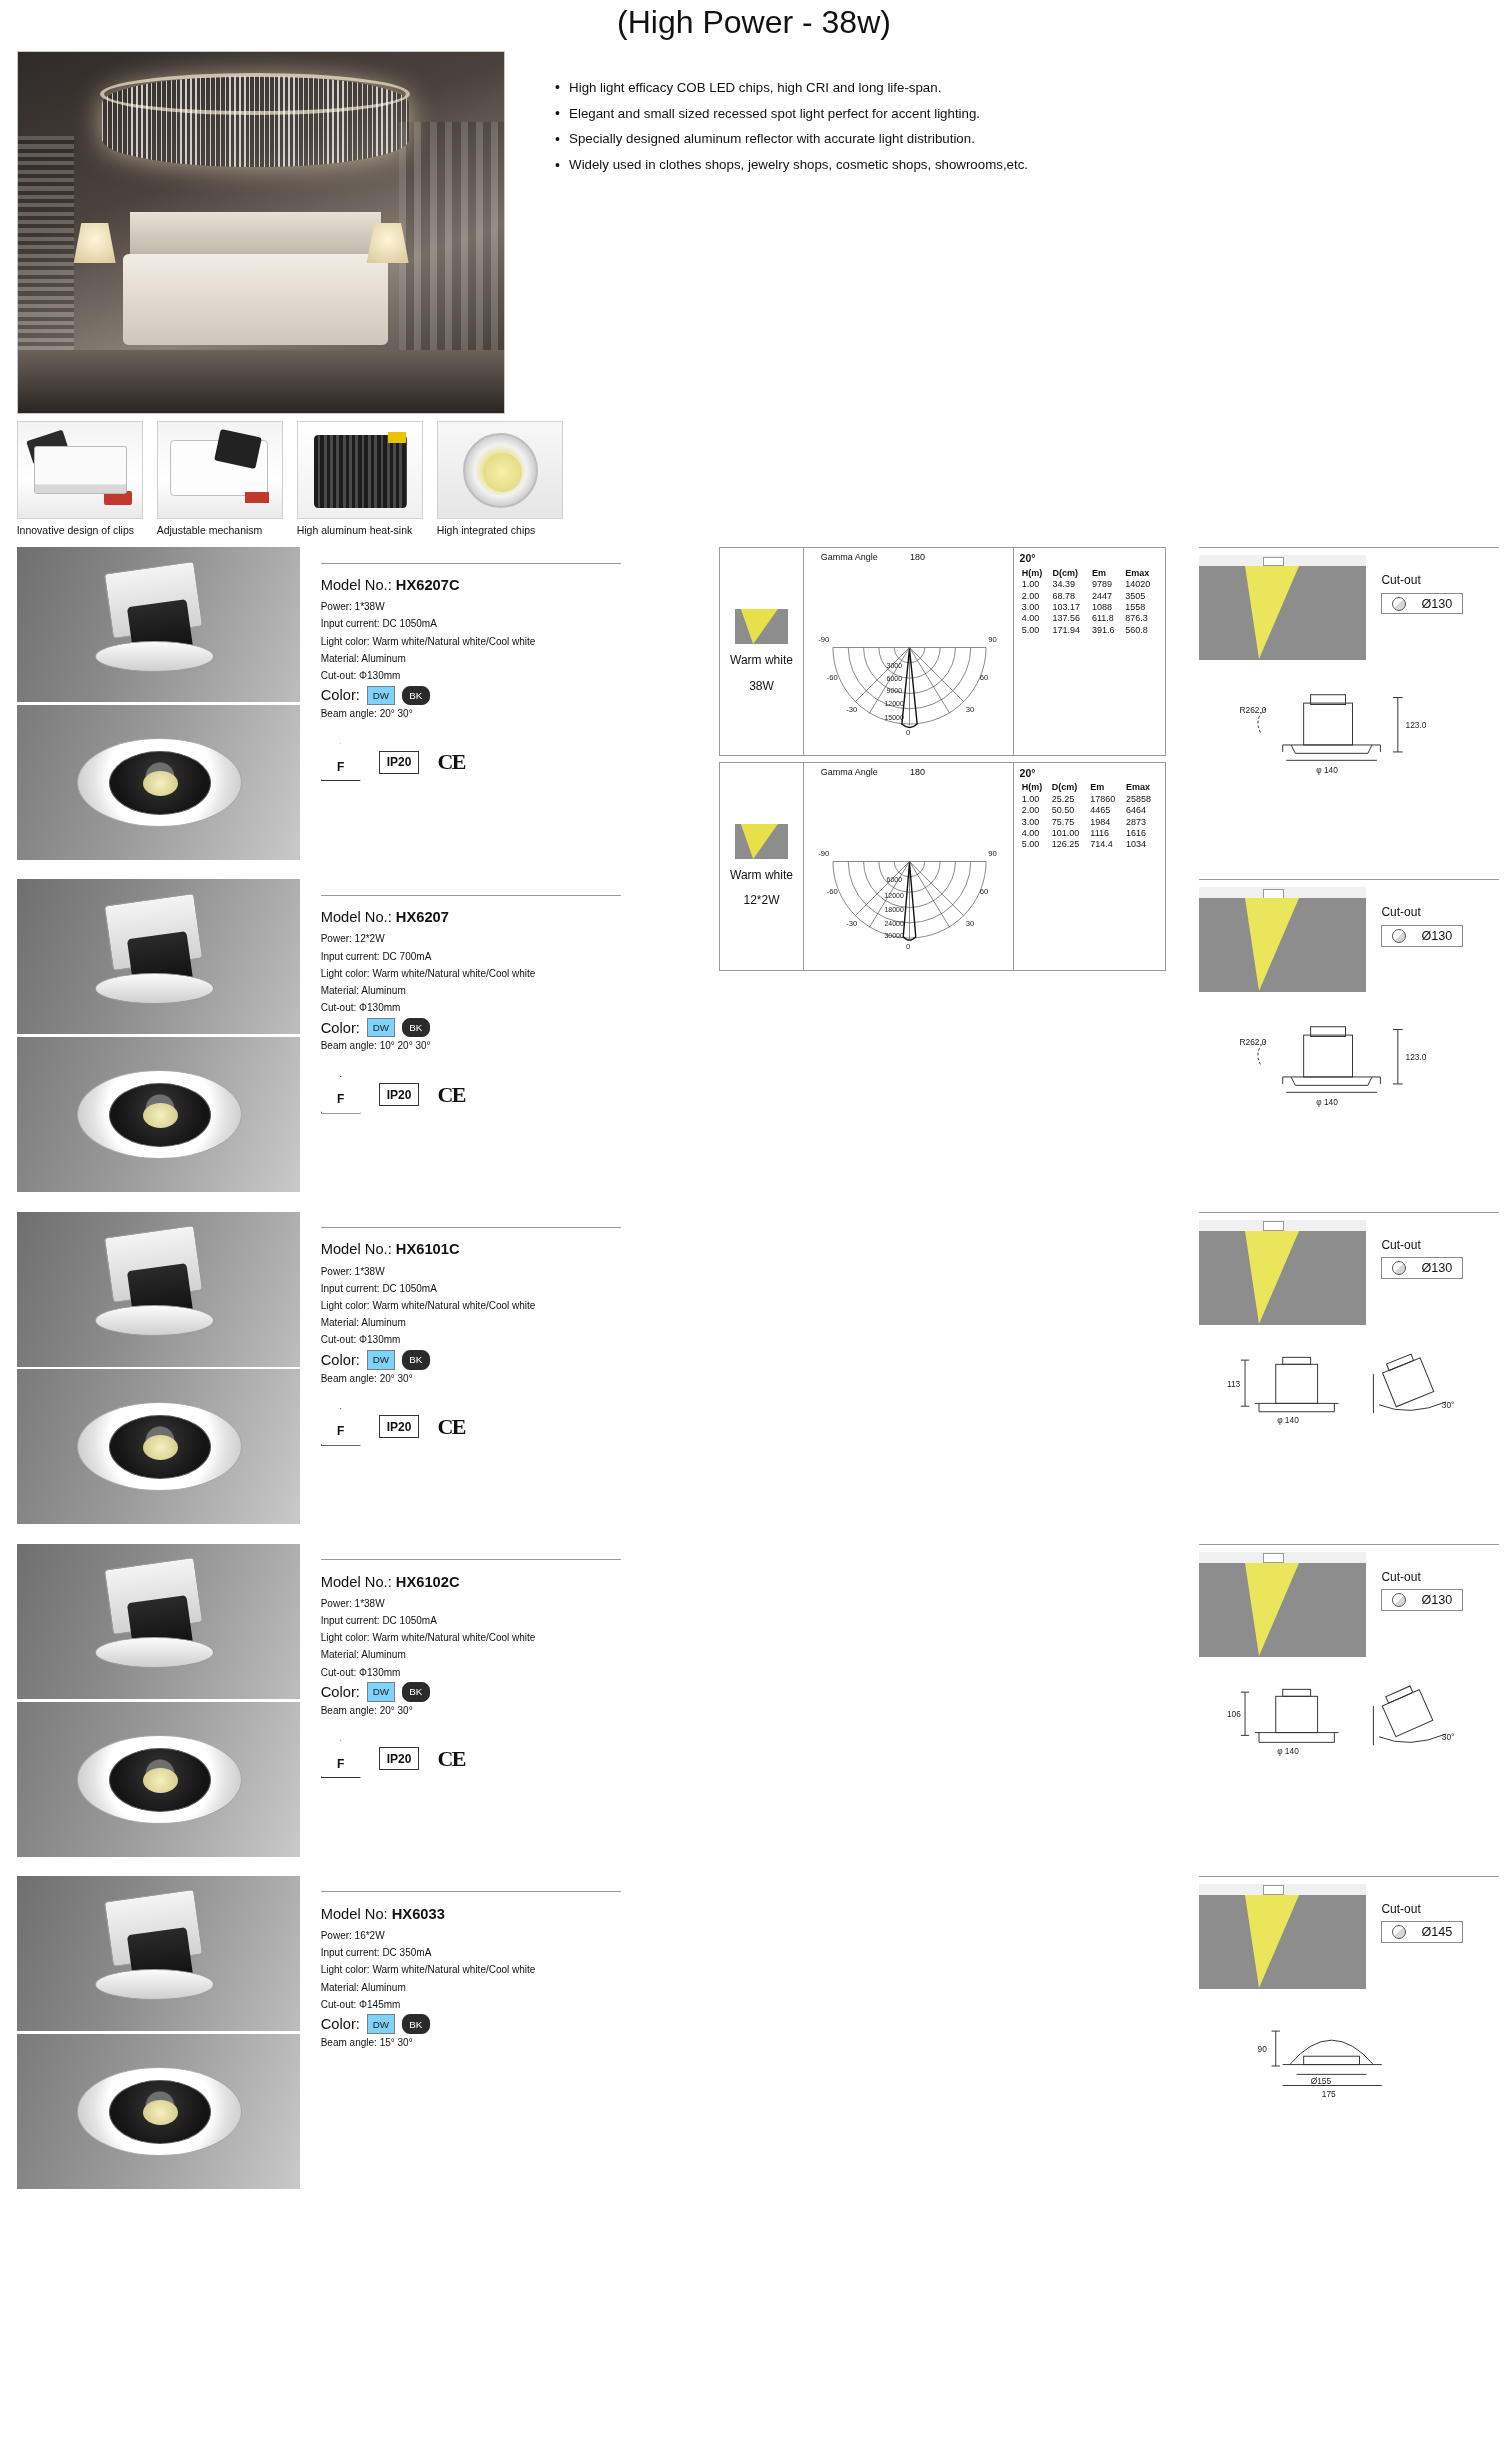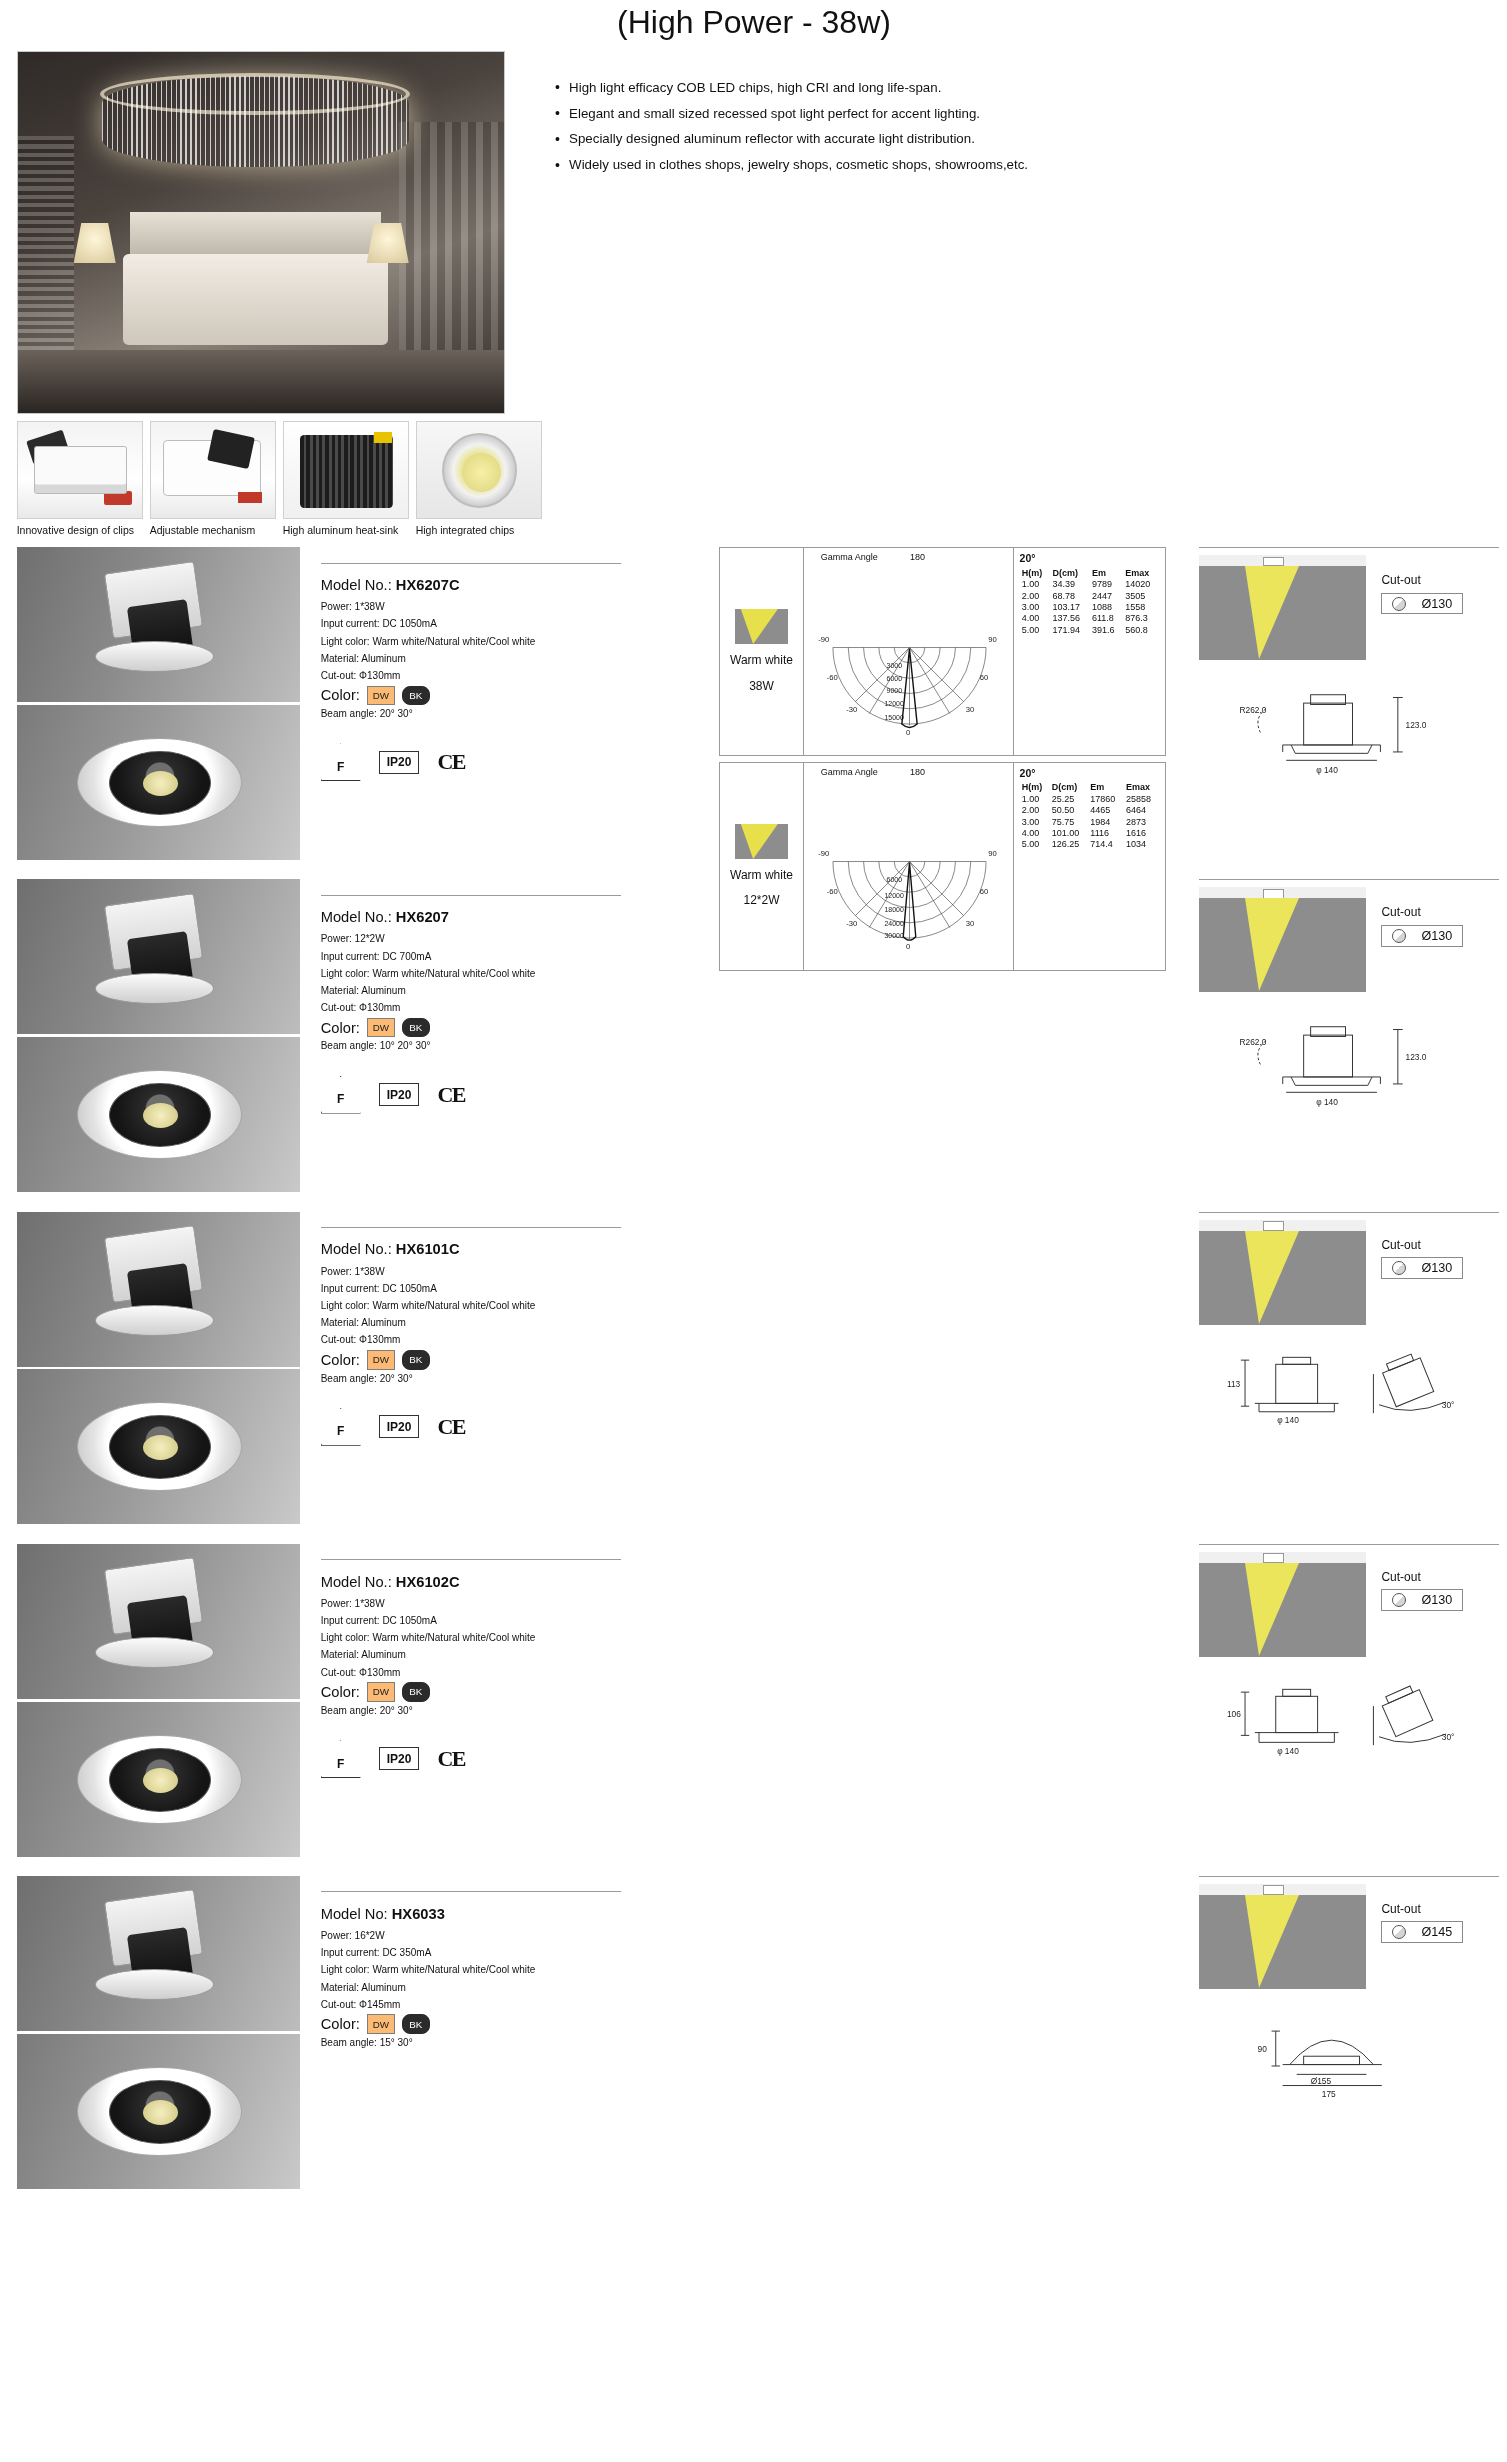--- a/index.html
+++ b/index.html
@@ -79,21 +79,21 @@
 
   .bullets { padding:12.6px 0 0 49px; flex:1; }
   .bullets li {
     font-size:13.3px; line-height:1.95; list-style:none; position:relative; padding-left:15.4px;
   }
   .bullets li:before {
     content:"•"; position:absolute; left:1.4px; top:-0.7px; font-size:14px;
   }
 
   
-  .features { display:flex; padding:7px 0 0 16.7px; gap:7px; }
+  .features { display:flex; padding:7px 0 0 16.7px; gap:14px; }
   .feature { width:126px; }
   .feature .thumb {
     width:126px; height:98px; border:0.7px solid #d0d0d0;
     position:relative; overflow:hidden;
   }
   .f1 { background:linear-gradient(180deg,#f3f3f3 0%,#ffffff 60%,#e9e9e9 100%); }
   .f2 { background:linear-gradient(180deg,#f3f3f3 0%,#ffffff 60%,#e9e9e9 100%); }
   .f3 { background:linear-gradient(180deg,#ffffff 0%,#f0f0f0 100%); }
   .f4 { background:linear-gradient(180deg,#f7f7f7 0%,#e6e6e6 100%); }
   .f1:after {
@@ -190,21 +190,21 @@
   .spec { width:363px; padding:15.4px 0 0 21px; }
   .spec .divider { height:0.7px; background:#9a9a9a; width:300px; margin-bottom:9.8px; }
   .spec .line { font-size:10px; line-height:1.72; }
   .spec .model { font-size:14.7px; font-weight:400; }
   .spec .model b { font-weight:700; }
   .color-row { display:flex; align-items:center; gap:7px; font-size:14.7px; margin-top:1.4px; }
   .swatch {
     display:inline-flex; align-items:center; justify-content:center;
     width:28px; height:19.5px; font-size:9.8px; border:0.7px solid #7d7d7d;
   }
-  .sw-dw { background:#fdba74; color:#222; }
+  .sw-dw { background:#7dd3fc; color:#222; }
   .sw-bk { background:#2b2b2b; color:#fff; border-color:#2b2b2b;border-radius:8px; }
 
   .cert-row { display:flex; align-items:center; gap:18px; margin-top:21px; }
   .cert-tri {
     position:relative; width:40px; height:38px;
   }
   .cert-tri .tri {
     position:absolute; inset:0; border:1.4px solid #333;
     clip-path:polygon(50% 0, 100% 100%, 0 100%);
     background:#fff;

